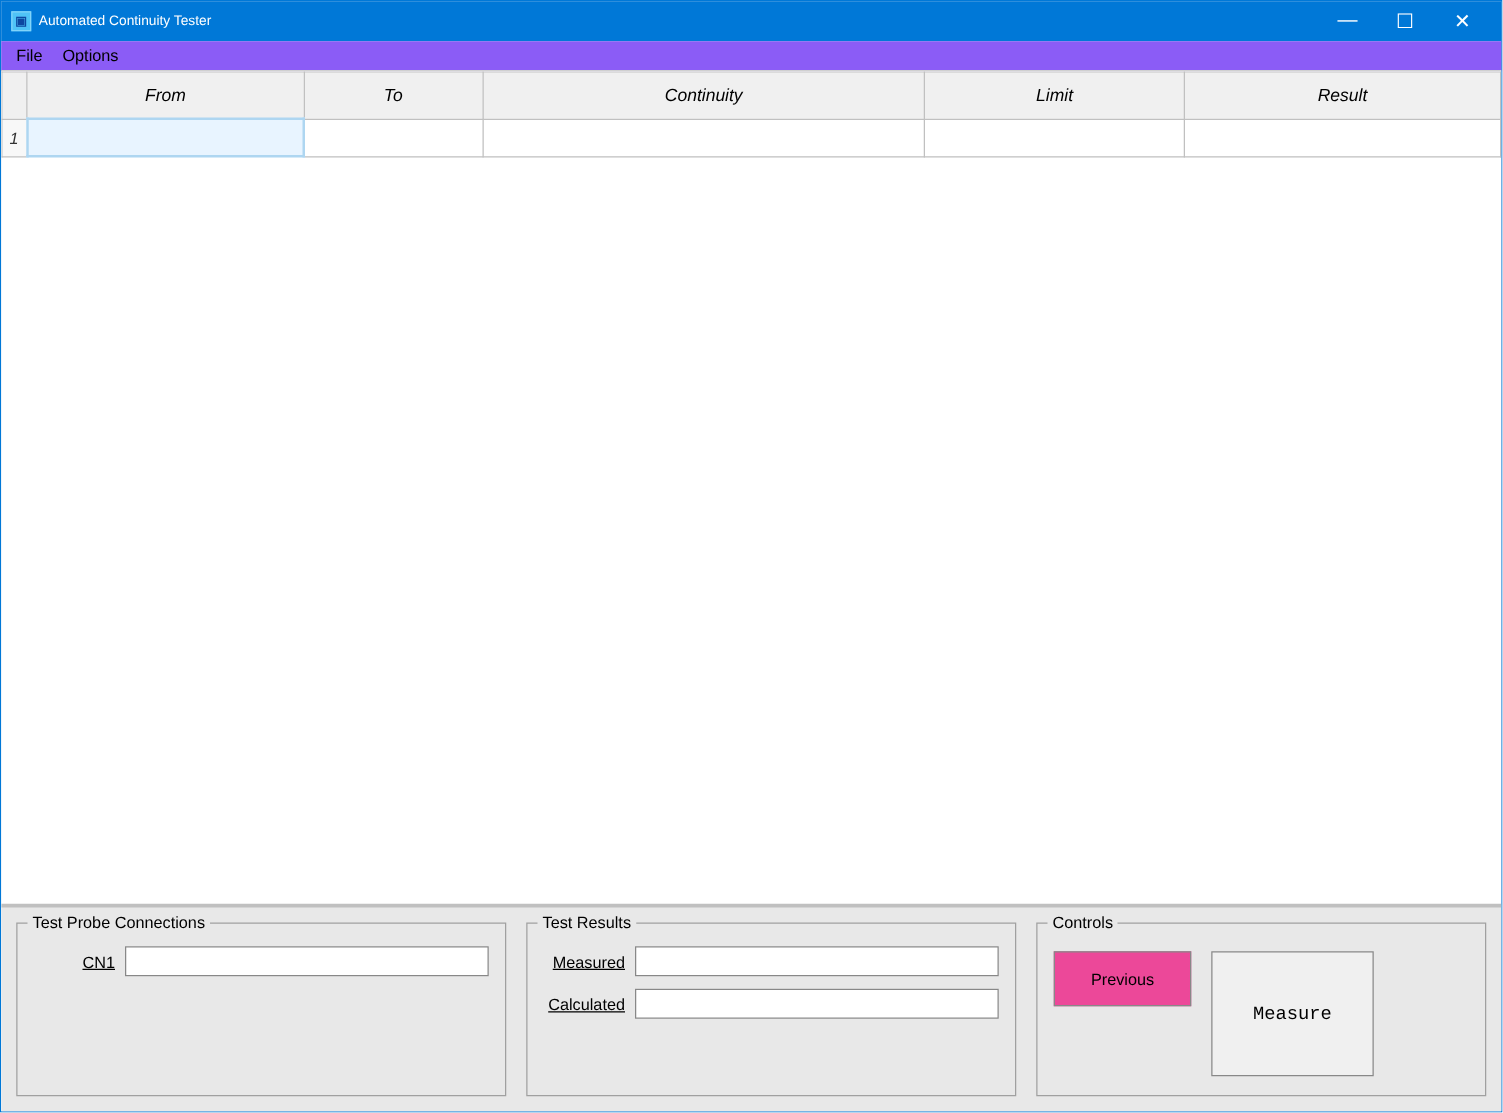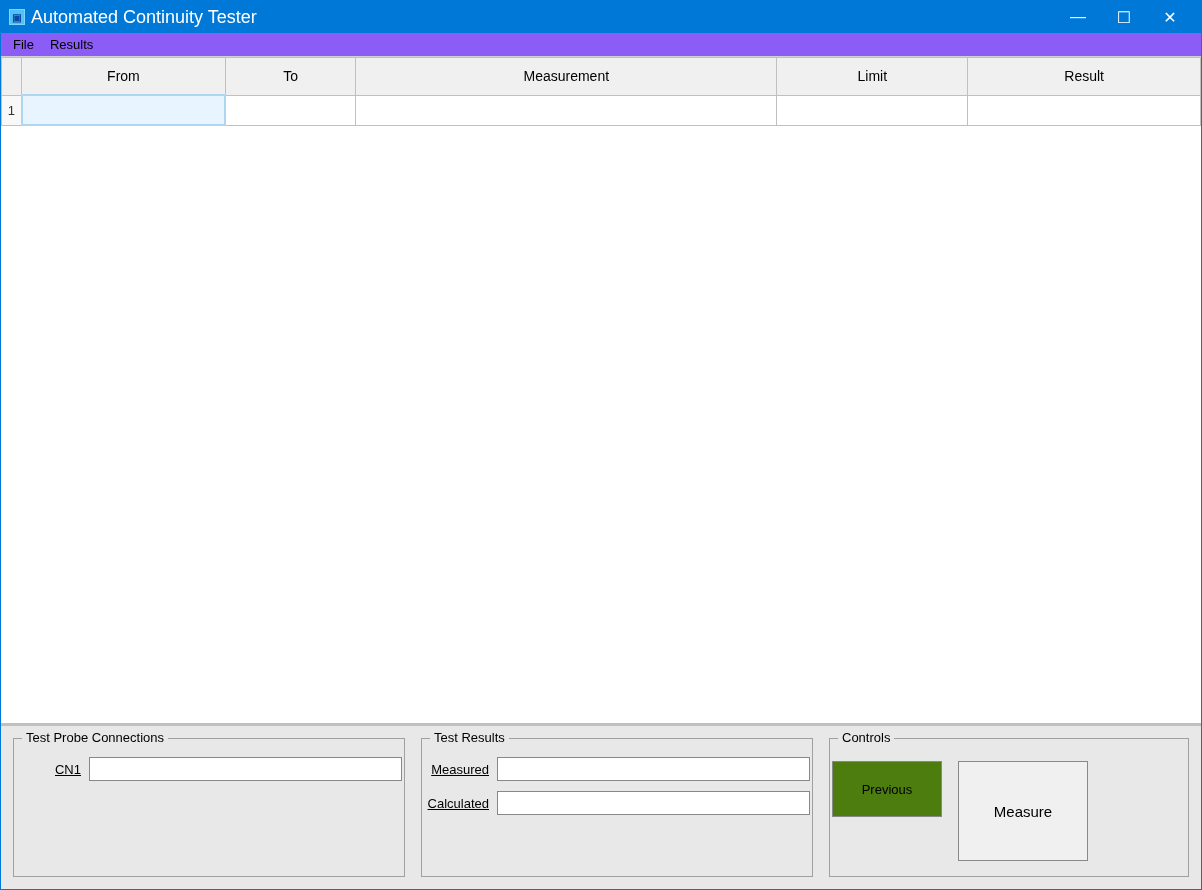--- a/index.html
+++ b/index.html
@@ -42,21 +42,21 @@
       margin-right: 6px;
       background: #4fc3f7;
       border: 1px solid #81d4fa;
       display: flex;
       align-items: center;
       justify-content: center;
     }
 
     .title-bar-title {
       flex: 1;
-      font-size: 18px;
+      font-size: 11px;
     }
 
     .title-bar-controls {
       display: flex;
       gap: 0;
     }
 
     .title-bar-btn {
       width: 46px;
       height: 32px;
@@ -96,20 +96,21 @@
 
     .table-container {
       flex: 1;
       overflow: hidden;
       border-bottom: 1px solid #c0c0c0;
     }
 
     table {
       width: 100%;
       border-collapse: collapse;
+      font-style: italic;
     }
 
     thead th {
       background: #f0f0f0;
       border: 1px solid #c0c0c0;
       padding: 10px 8px;
       text-align: center;
       font-weight: normal;
       font-size: 14px;
     }
@@ -172,47 +173,48 @@
     }
 
     .nav-buttons {
       display: flex;
       flex-direction: column;
       gap: 8px;
     }
 
     .nav-btn {
       width: 110px;
-      height: 56px;
-      background: #4d7c0f;
+      height: 44px;
+      background: #ec4899;
       border: 1px solid #888;
       cursor: pointer;
       font-size: 13px;
       display: flex;
       align-items: center;
       justify-content: center;
     }
 
     .measure-btn {
       width: 130px;
       height: 100px;
       background: #f0f0f0;
       border: 1px solid #888;
       cursor: pointer;
       font-size: 15px;
       display: flex;
       align-items: center;
       justify-content: center;
+      font-family: Liberation Mono, monospace;
     }
 
     .fieldset-wrapper {
       border: 1px solid #a0a0a0;
       background: #e8e8e8;
       position: relative;
-      padding: 14px 2px 10px;
+      padding: 14px 13px 10px;
       flex: 1;
     }
 
     .fieldset-title {
       position: absolute;
       top: -9px;
       left: 8px;
       background: #e8e8e8;
       padding: 0 4px;
       font-size: 13px;
@@ -237,33 +239,33 @@
     <span class="title-bar-title">Automated Continuity Tester</span>
     <div class="title-bar-controls">
       <button class="title-bar-btn">—</button>
       <button class="title-bar-btn">☐</button>
       <button class="title-bar-btn close">✕</button>
     </div>
   </div>
 
   <div class="menu-bar">
     <div class="menu-item">File</div>
-    <div class="menu-item">Results</div>
+    <div class="menu-item">Options</div>
   </div>
 
   <div class="main-content">
 
     <div class="table-container">
       <table>
         <thead>
           <tr>
             <th style="width:20px; background:#f0f0f0; border:1px solid #c0c0c0;"></th>
             <th>From</th>
             <th>To</th>
-            <th>Measurement</th>
+            <th>Continuity</th>
             <th>Limit</th>
             <th>Result</th>
           </tr>
         </thead>
         <tbody>
           <tr>
             <td class="row-num">1</td>
             <td class="cell-selected"></td>
             <td></td>
             <td></td>

